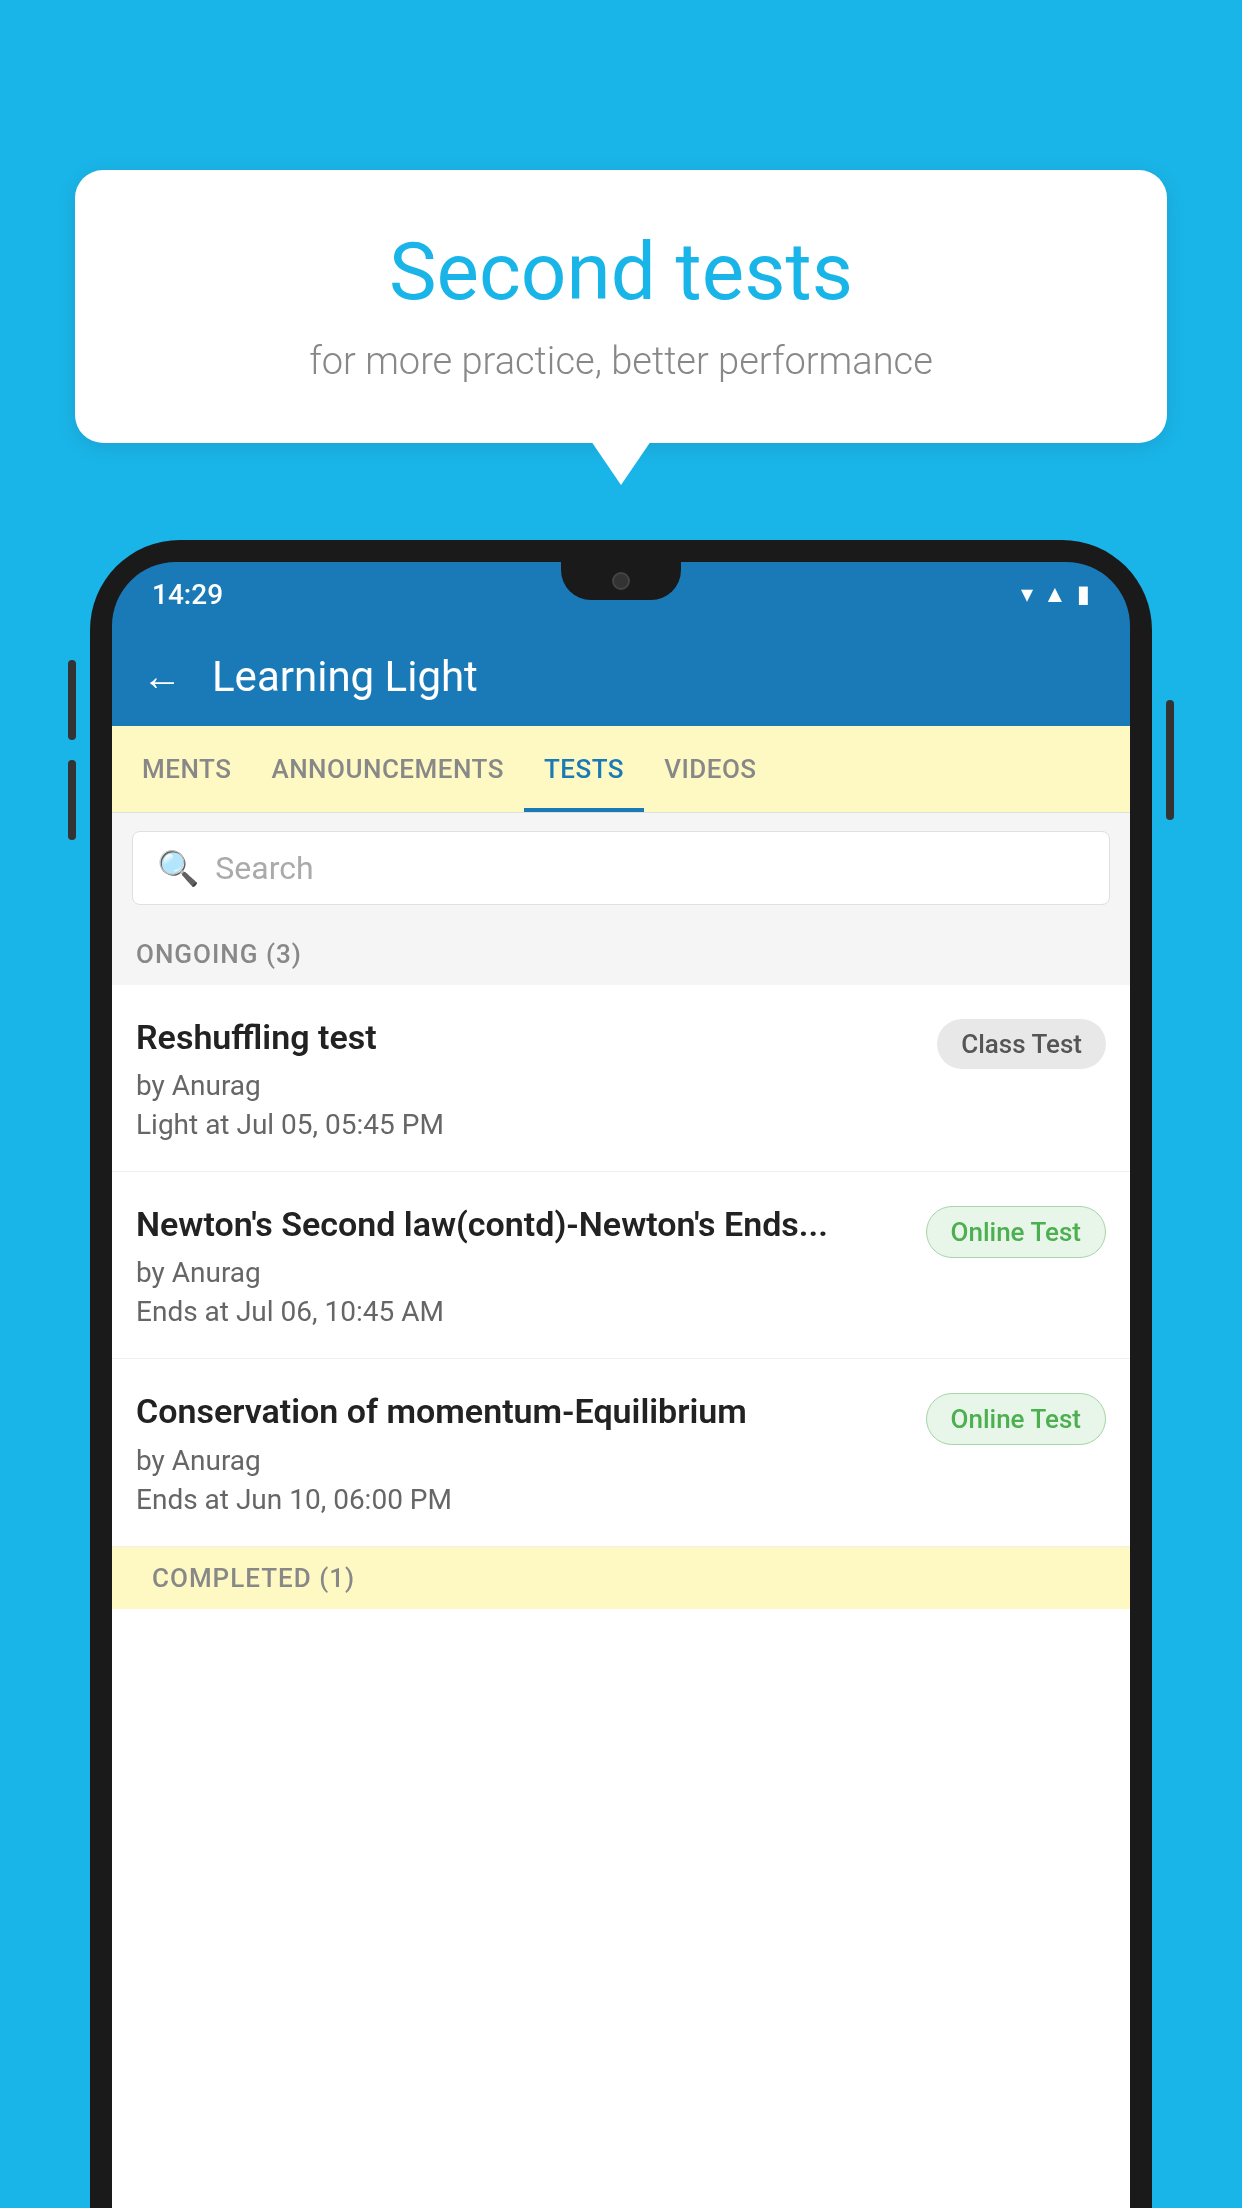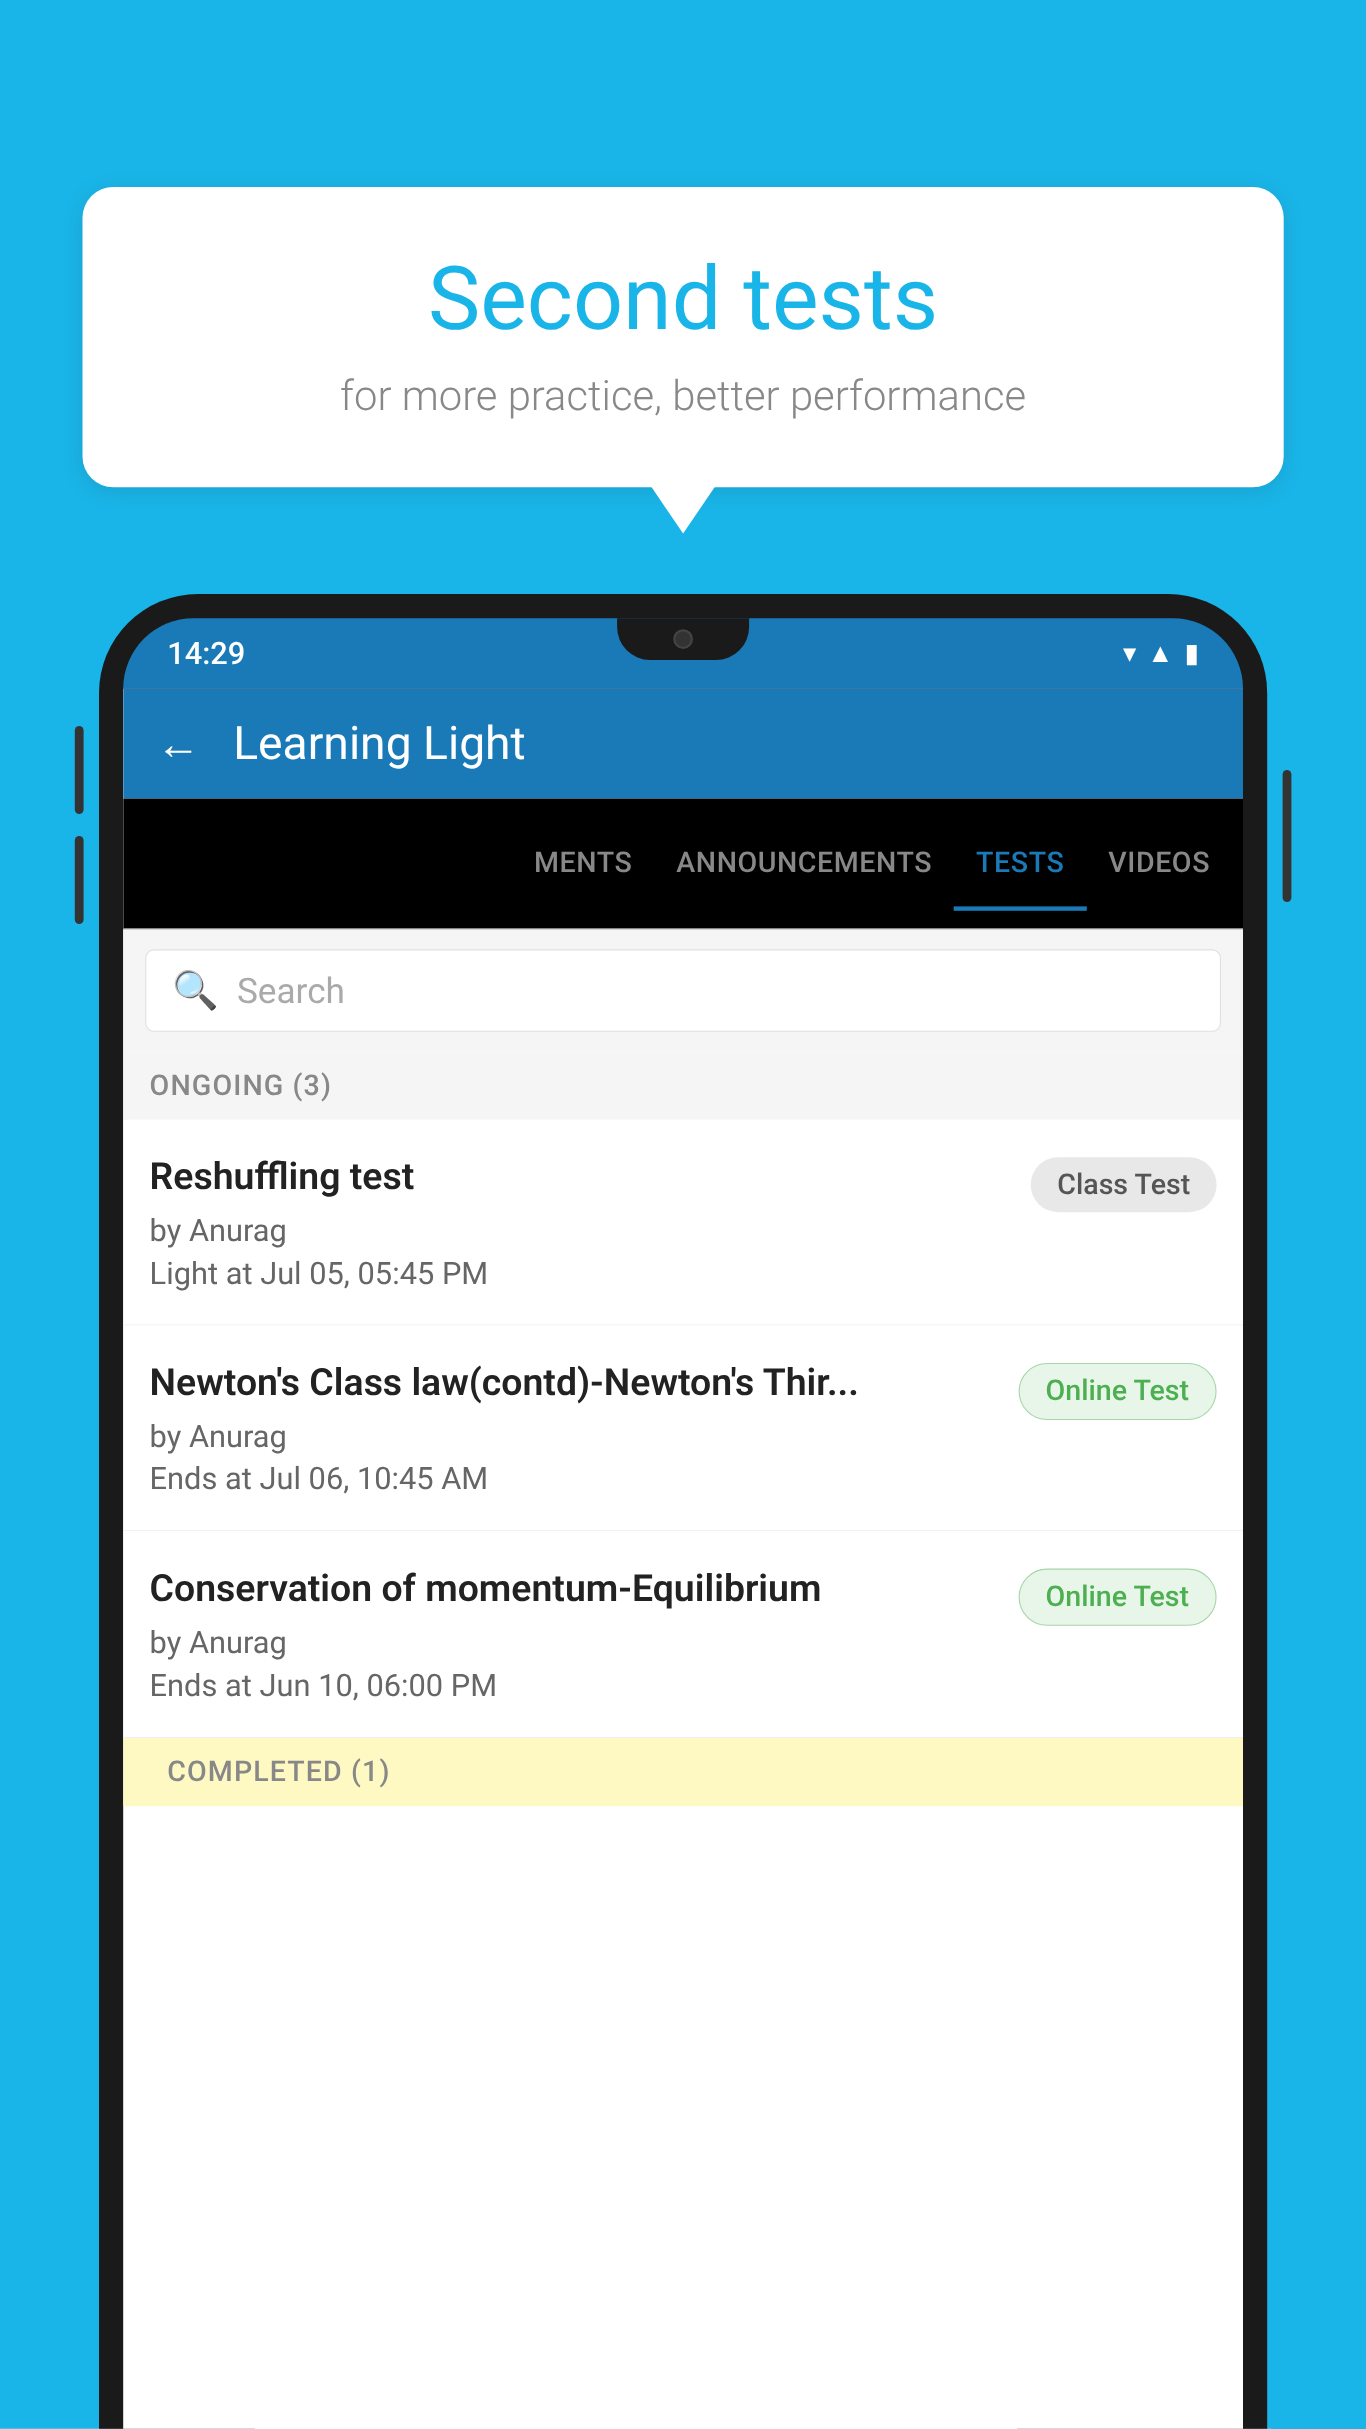--- a/index.html
+++ b/index.html
@@ -146,25 +146,24 @@
     }
 
     .app-title {
       color: white;
       font-size: 42px;
       font-weight: 400;
     }
 
     
     .tabs-bar {
-      background: #000000;
+      background: #fef9c3;
       display: flex;
       border-bottom: 1px solid #e0e0e0;
-      padding: 16px 10px;
-      justify-content: flex-end;
+      padding: 0 10px;
     }
 
     .tab-item {
       padding: 28px 20px;
       font-size: 26px;
       color: #888;
       font-weight: 500;
       letter-spacing: 0.5px;
       cursor: pointer;
       position: relative;
@@ -380,21 +379,21 @@
         <div class="test-author">by Anurag</div>
         <div class="test-time">
           <span>Light at</span>&nbsp;<span>Jul 05, 05:45 PM</span>
         </div>
       </div>
       <span class="test-badge badge-class">Class Test</span>
     </div>
 
     <div class="test-item">
       <div class="test-item-left">
-        <div class="test-name">Newton's Class law(contd)-Newton's Thir...</div>
+        <div class="test-name">Newton's Second law(contd)-Newton's Ends...</div>
         <div class="test-author">by Anurag</div>
         <div class="test-time">
           <span>Ends at</span>&nbsp;<span>Jul 06, 10:45 AM</span>
         </div>
       </div>
       <span class="test-badge badge-online">Online Test</span>
     </div>
 
     <div class="test-item">
       <div class="test-item-left">

